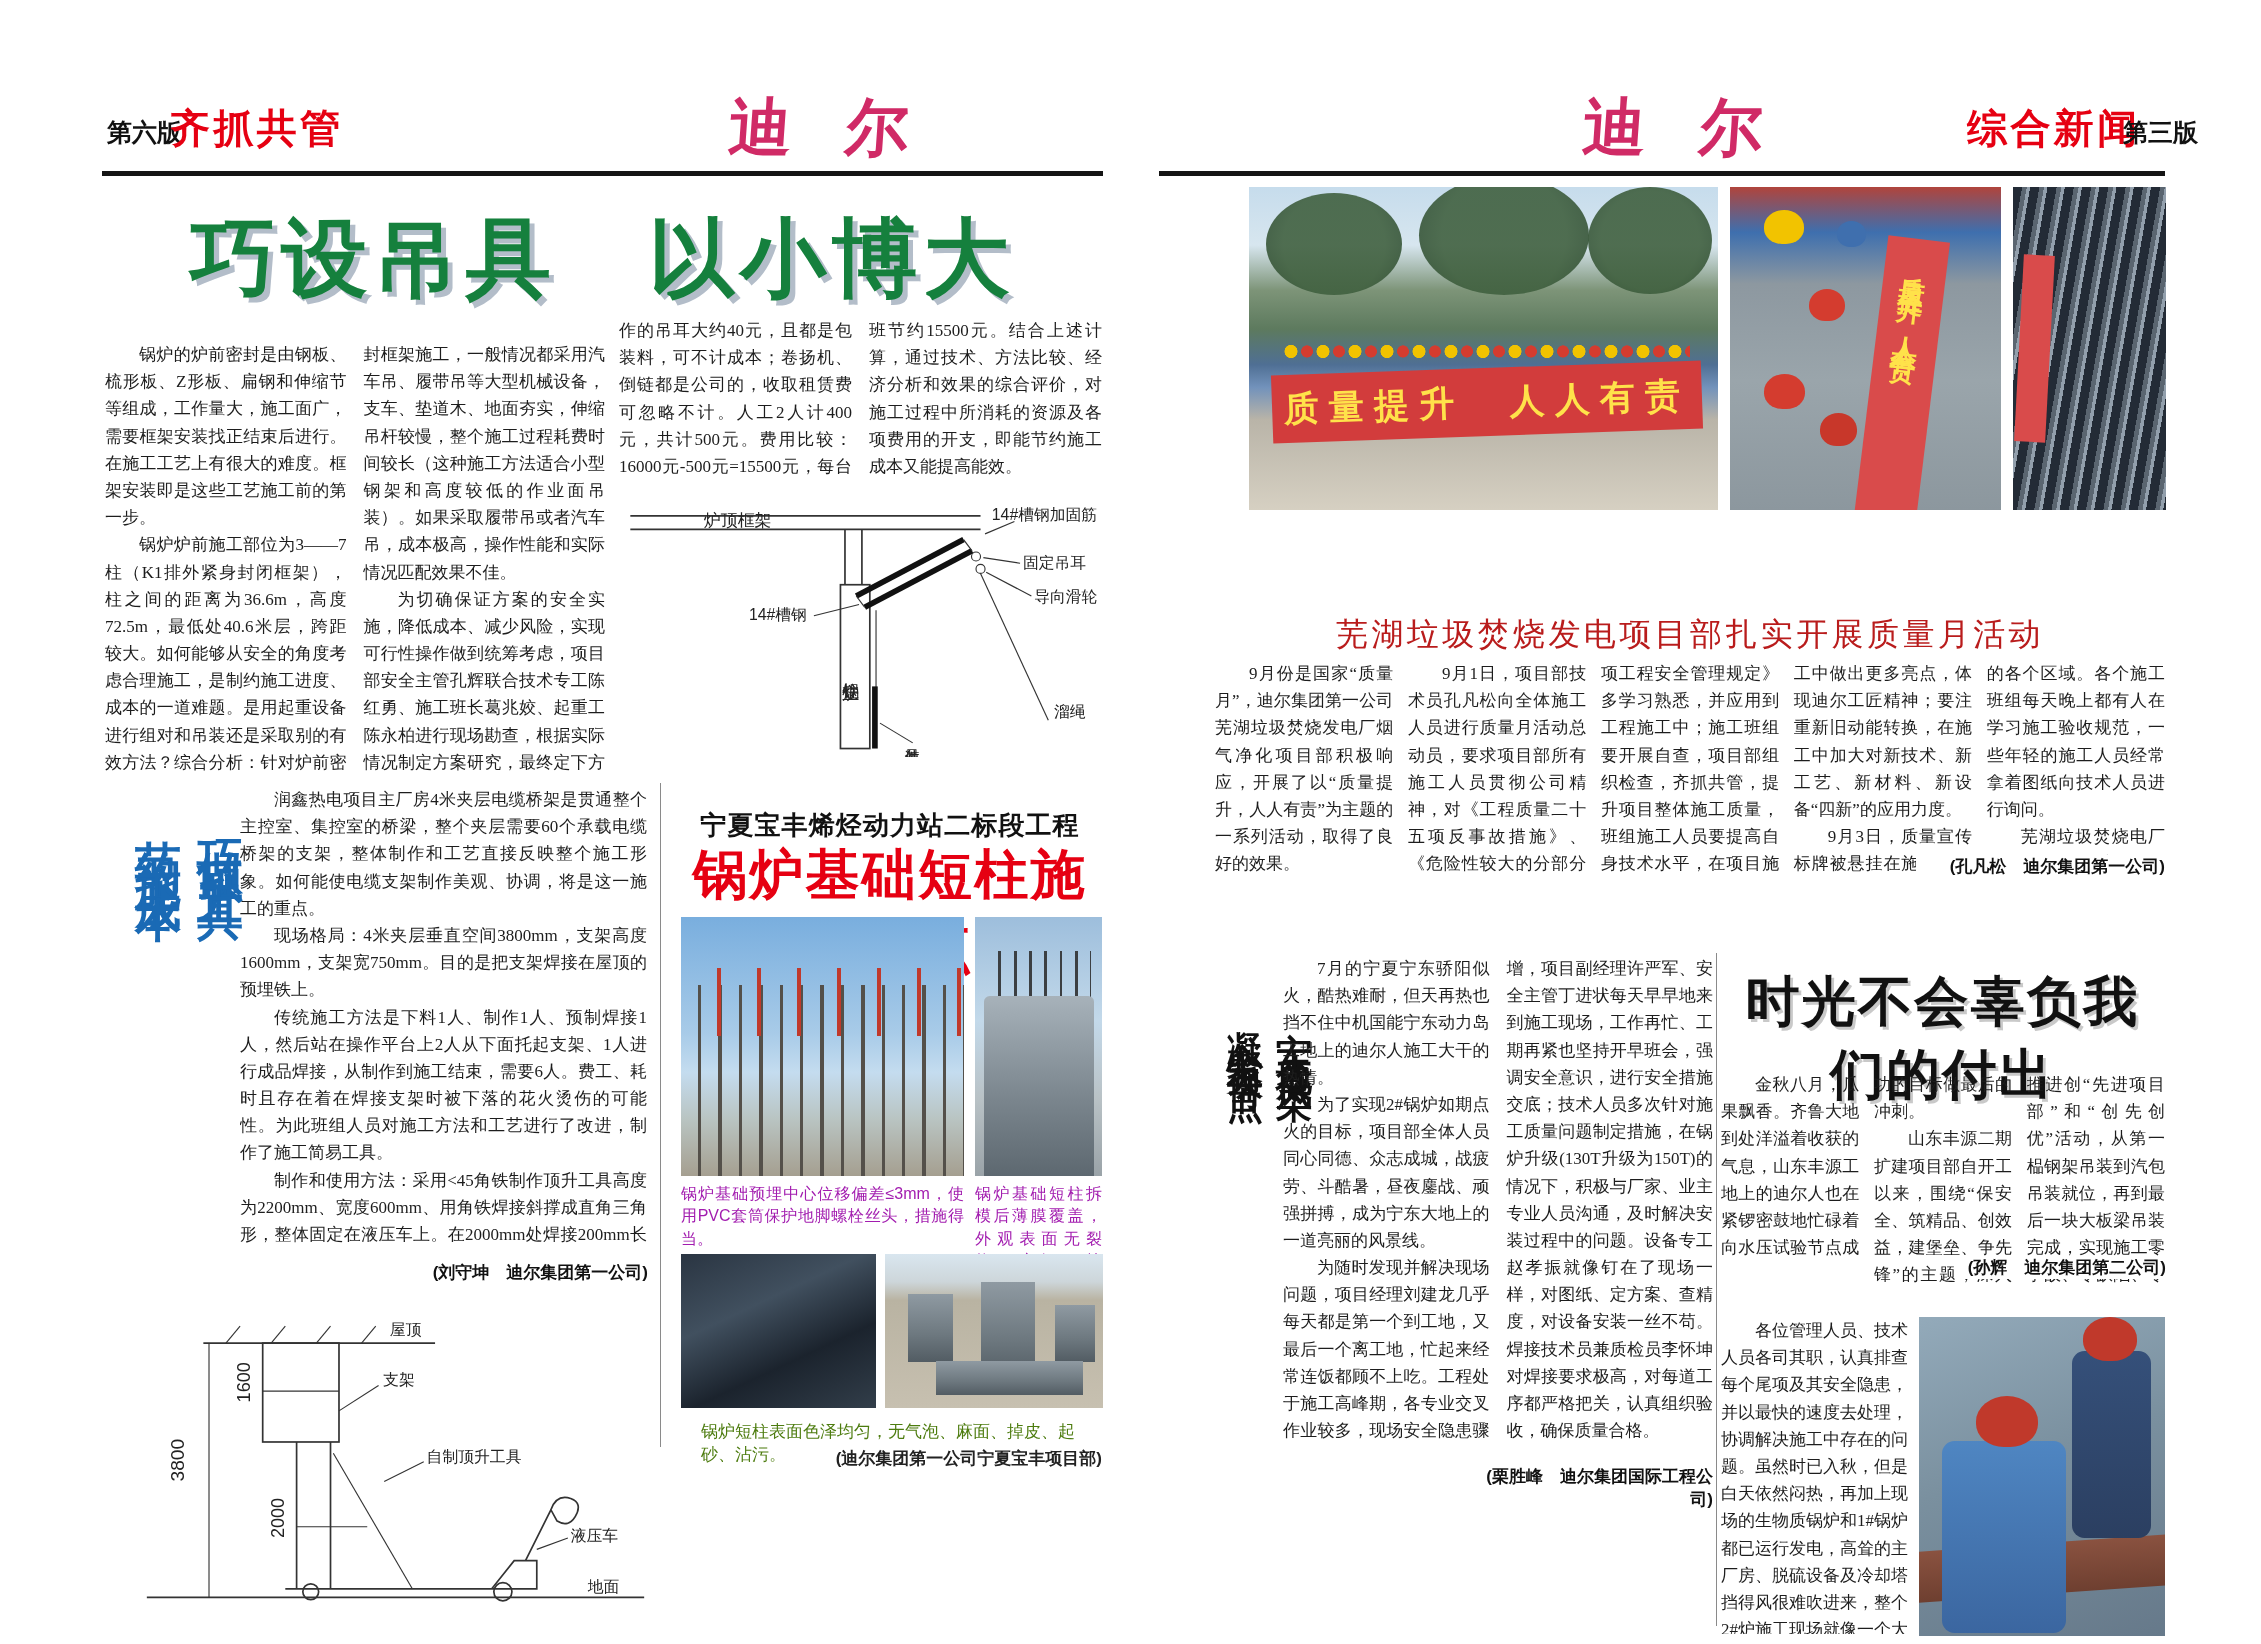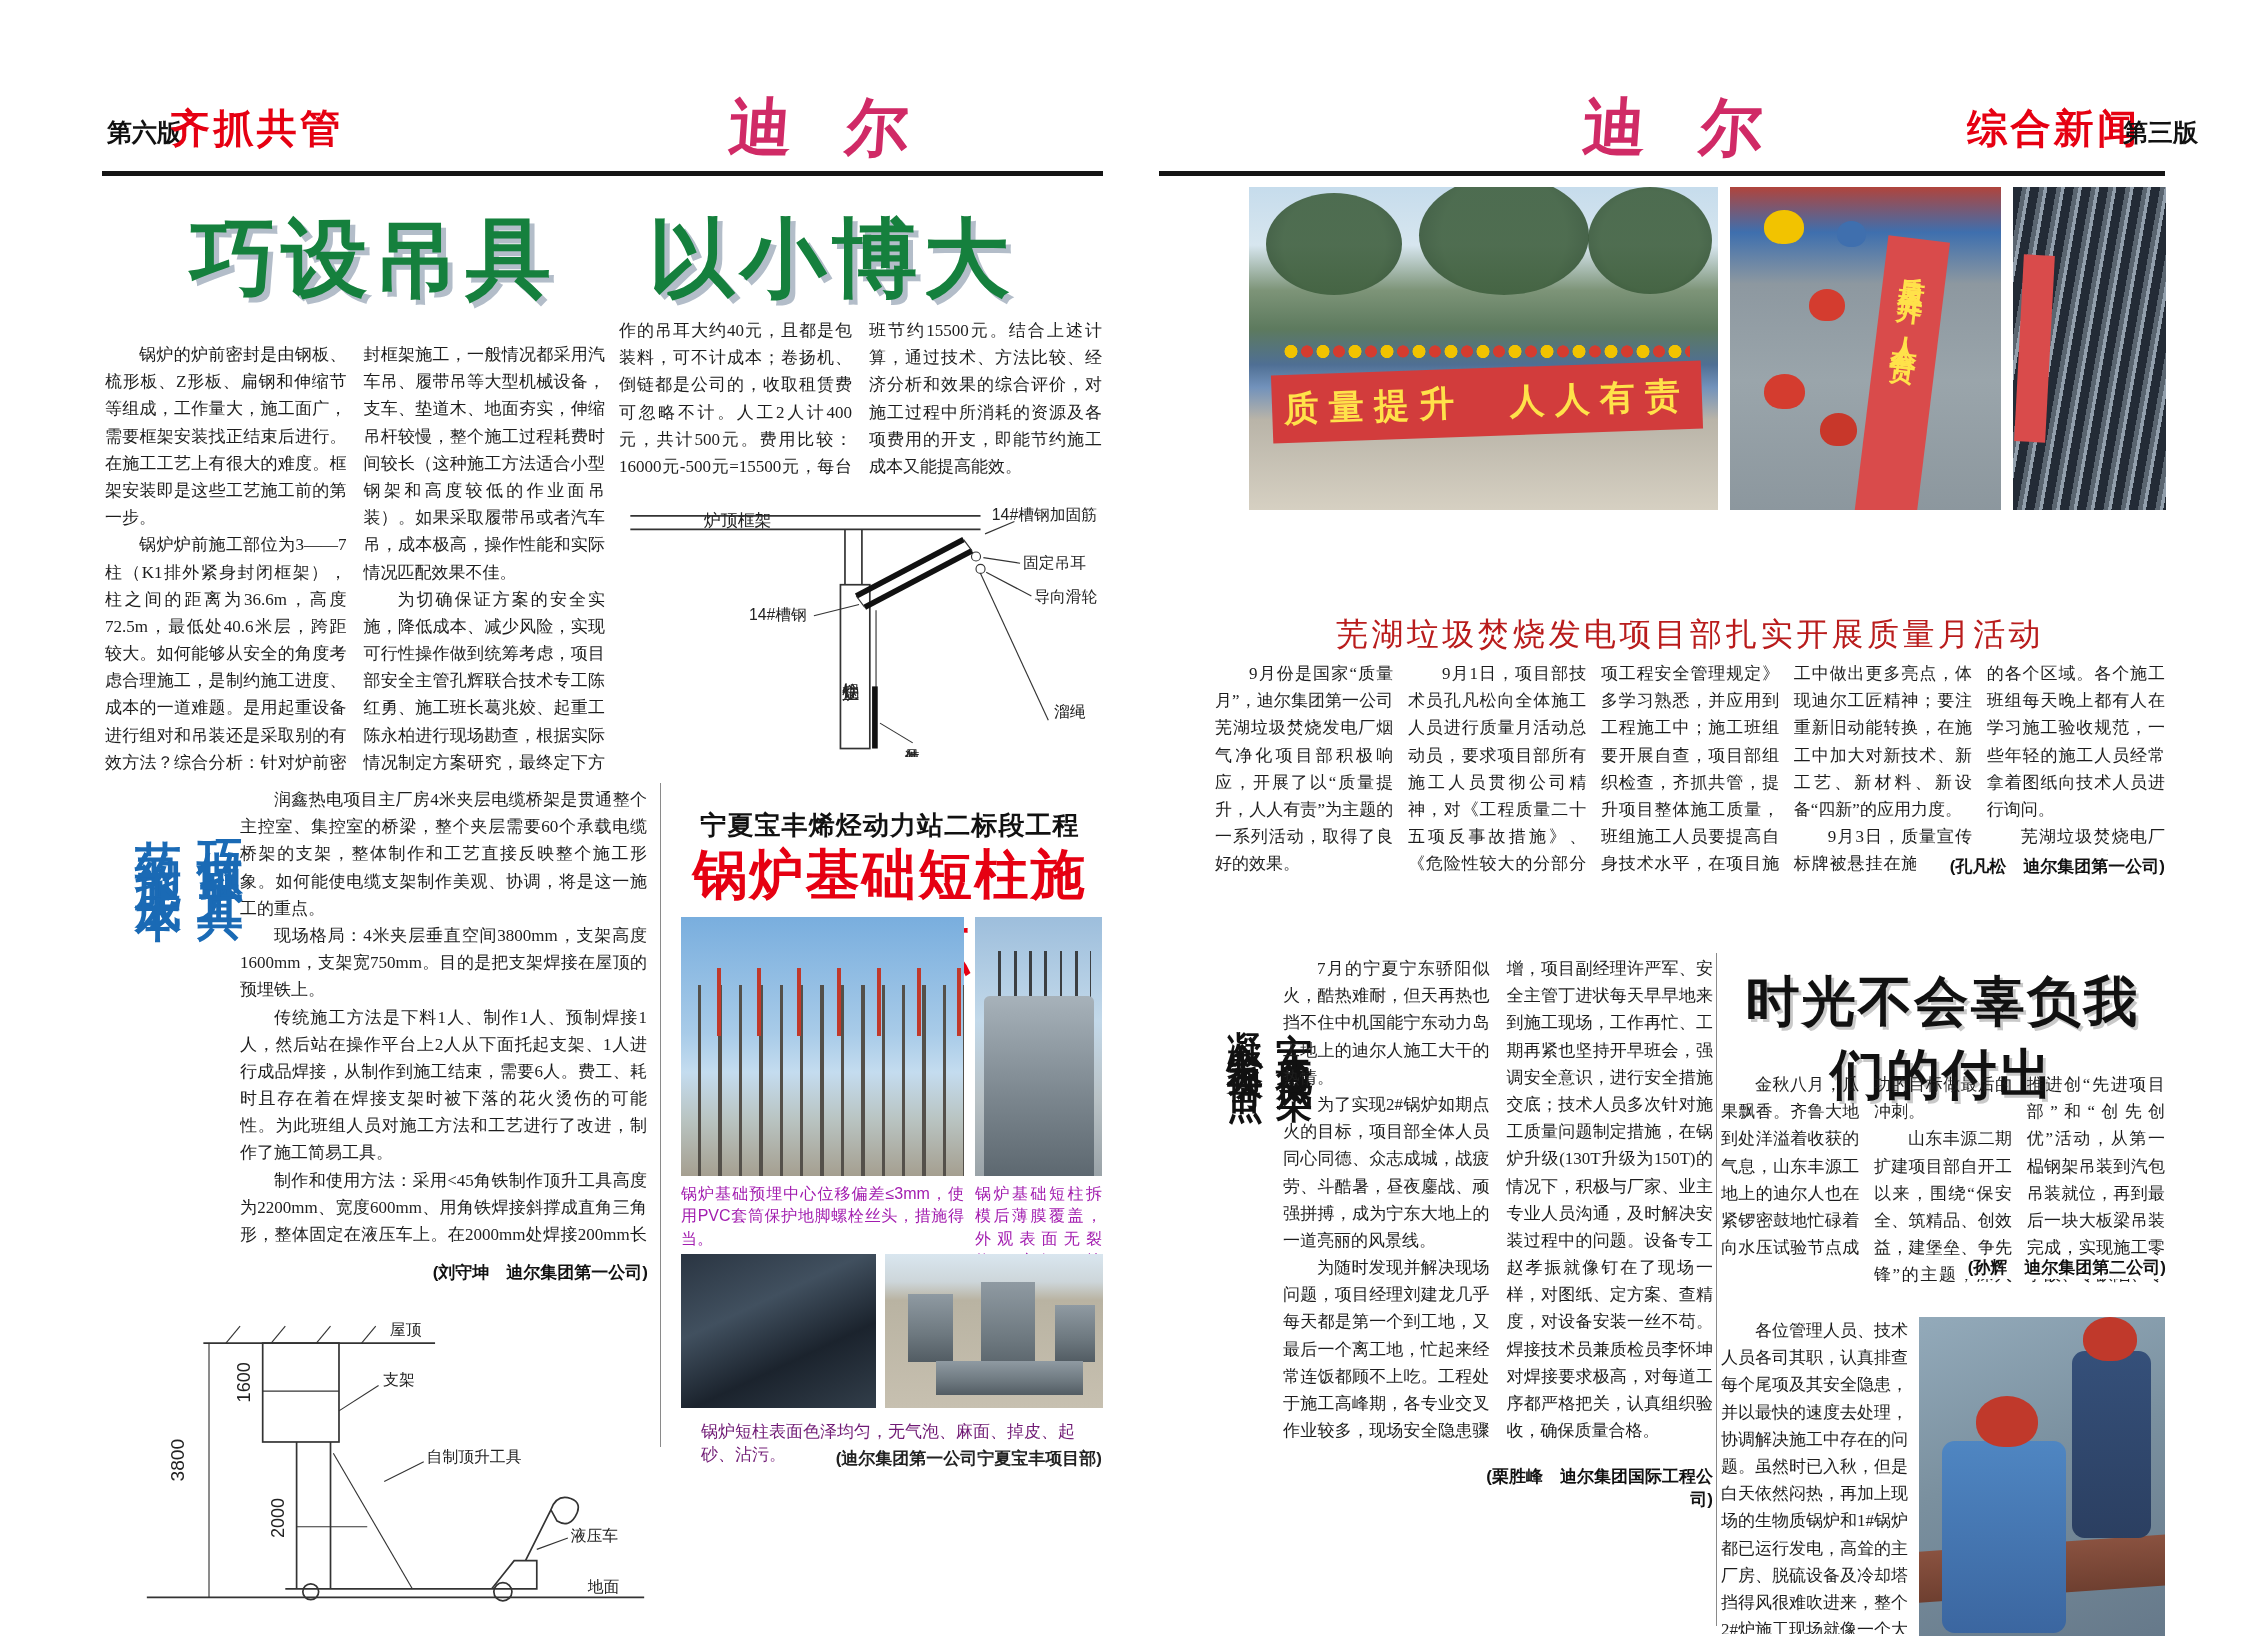--- a/index.html
+++ b/index.html
@@ -28,21 +28,21 @@
   .para{text-indent:2em;margin:0;}
   .cont{margin:0;}
   .byline{font-family:"Liberation Sans",sans-serif;font-weight:bold;font-size:17px;text-align:right;color:#111;}
   
   .vtitle{writing-mode:vertical-rl;text-orientation:upright;font-weight:900;}
   .vtitle-blue{color:#1a6ab5;font-size:46px;letter-spacing:11.3px;font-family:"Liberation Serif",serif;}
   .vtitle-black{color:#111;font-size:36px;letter-spacing:9px;}
   .vseg{display:block;margin-bottom:40px;}
   
   .caption{font-family:"Liberation Sans",sans-serif;font-size:16px;line-height:1.4;text-align:justify;color:#a21caf;}
-  .caption-line{font-family:"Liberation Sans",sans-serif;font-size:17px;color:#701a75;}
+  .caption-line{font-family:"Liberation Sans",sans-serif;font-size:17px;color:#4d7c0f;}
   .credit{font-family:"Liberation Sans",sans-serif;font-weight:bold;font-size:17px;color:#222;text-align:right;}
   .vdivider{background:#8a8a8a;width:1.1px;}
   
   .photo{overflow:hidden;background:#cfd8de;}
   .ph-group{background:linear-gradient(180deg,#c6dcec 0%,#d7e6ef 18%,#7d9478 32%,#5d7a5e 44%,#4f6f94 55%,#7292bb 62%,#b9b4a8 72%,#d6d0c2 100%);}
   .tree{position:absolute;border-radius:50%;background:radial-gradient(circle,#40603f 0 60%,#2f4c31 100%);opacity:.9;}
   .helmets{position:absolute;height:14.7px;background-image:radial-gradient(circle at 8px 7.3px,#f2c300 6.2px,transparent 6.8px),
            radial-gradient(circle at 24px 7.3px,#d43c2f 5.7px,transparent 6.2px);background-size:32px 14.7px;}
   .banner{position:absolute;background:#d23c3c;display:flex;align-items:center;justify-content:center;}
   .banner-text{font-family:"Liberation Sans",sans-serif;font-weight:900;color:#ffe24a;font-size:35px;letter-spacing:10.2px;white-space:nowrap;}

